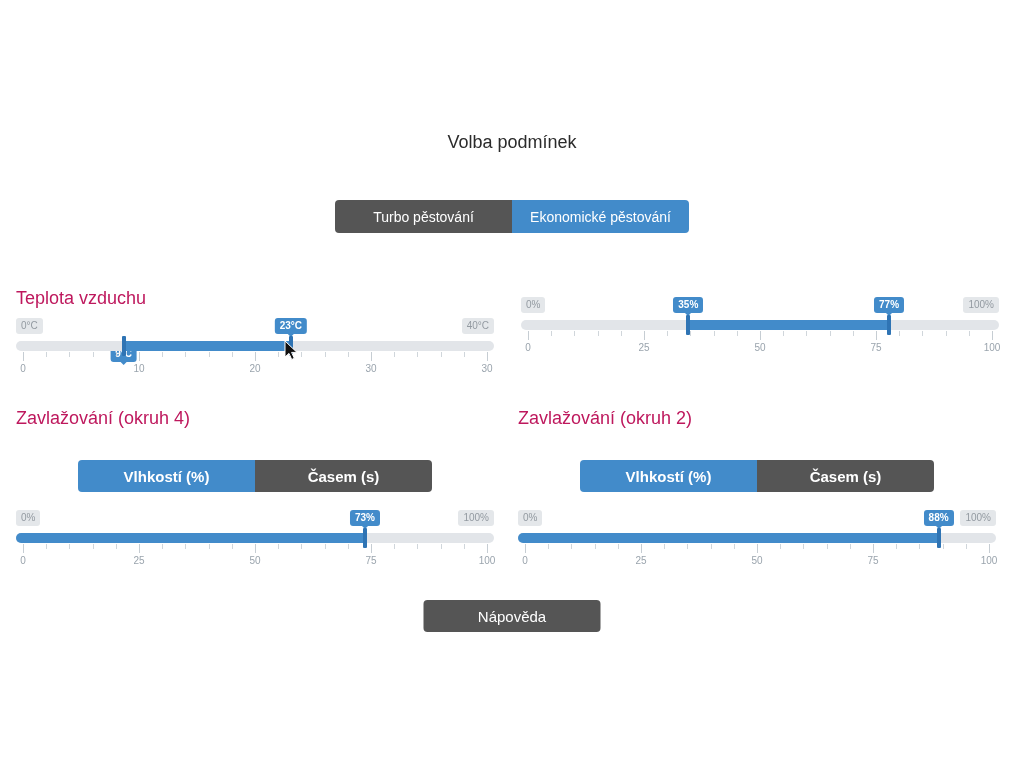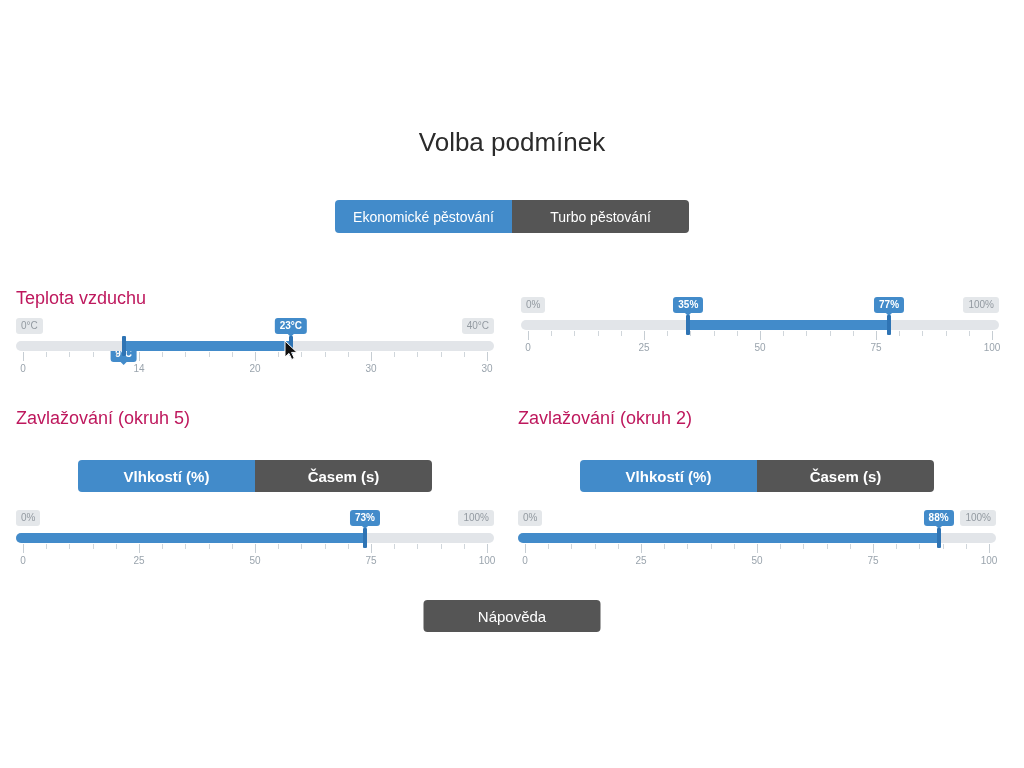--- a/index.html
+++ b/index.html
@@ -6,21 +6,21 @@
   body{
     width:1024px;height:768px;background:#ffffff;
     font-family:"Liberation Sans","DejaVu Sans",sans-serif;
     overflow:hidden;
   }
   .stage{position:relative;width:1024px;height:768px;}
 
   
   .page-title{
     position:absolute;top:127px;left:0;width:100%;
-    text-align:center;font-size:26px;line-height:30px;color:#2b2b2b;
+    text-align:center;font-size:18px;line-height:30px;color:#2b2b2b;
   }
 
   
   .btn-group{display:flex;border-radius:4px;overflow:hidden;}
   .btn-group .tbtn{
     width:177px;height:33px;border:none;display:flex;align-items:center;justify-content:center;
     font-family:inherit;font-size:14px;color:#ffffff;cursor:pointer;white-space:nowrap;
   }
   .tbtn.blue{background:#428bca;}
   .tbtn.dark{background:#555555;}
@@ -80,22 +80,22 @@
   .mouse-cursor{position:absolute;left:284px;top:340px;pointer-events:none;}
 </style>
 </head>
 <body>
 
 <div class="stage">
 
   <div class="page-title">Volba podmínek</div>
 
   <div class="btn-group mode-toggle">
+    <button class="tbtn dark">Turbo pěstování</button>
     <button class="tbtn blue">Ekonomické pěstování</button>
-    <button class="tbtn dark">Turbo pěstování</button>
   </div>
 
   <div class="section sec-temp">
     <h2>Teplota vzduchu</h2>
     <div class="slider-wrap-row1 irs">
         <div class="irs-labels">
           <span class="pill gray">0°C</span>
           <span class="pill gray right">40°C</span>
           <span class="pill blue" style="left: 22.5%; margin-top: 28px;">9°C</span>
           <span class="pill blue" style="left: 57.5%;">23°C</span>
@@ -106,21 +106,21 @@
           <div class="irs-handle" style="left: 57.5%;"></div>
         </div>
         <div class="irs-grid">
           <i class="tick major" style="left: 0%;"></i>
           <span class="tick-num" style="left: 0%;">0</span>
           <i class="tick" style="left: 5%;"></i>
           <i class="tick" style="left: 10%;"></i>
           <i class="tick" style="left: 15%;"></i>
           <i class="tick" style="left: 20%;"></i>
           <i class="tick major" style="left: 25%;"></i>
-          <span class="tick-num" style="left: 25%;">14</span>
+          <span class="tick-num" style="left: 25%;">10</span>
           <i class="tick" style="left: 30%;"></i>
           <i class="tick" style="left: 35%;"></i>
           <i class="tick" style="left: 40%;"></i>
           <i class="tick" style="left: 45%;"></i>
           <i class="tick major" style="left: 50%;"></i>
           <span class="tick-num" style="left: 50%;">20</span>
           <i class="tick" style="left: 55%;"></i>
           <i class="tick" style="left: 60%;"></i>
           <i class="tick" style="left: 65%;"></i>
           <i class="tick" style="left: 70%;"></i>
@@ -174,21 +174,21 @@
           <i class="tick" style="left: 85%;"></i>
           <i class="tick" style="left: 90%;"></i>
           <i class="tick" style="left: 95%;"></i>
           <i class="tick major" style="left: 100%;"></i>
           <span class="tick-num" style="left: 100%;">100</span>
         </div>
       </div>
   </div>
 
   <div class="section sec-irr1">
-    <h2>Zavlažování (okruh 5)</h2>
+    <h2>Zavlažování (okruh 4)</h2>
     <div class="btn-group sub-toggle">
       <button class="tbtn blue">Vlhkostí (%)</button>
       <button class="tbtn dark">Časem (s)</button>
     </div>
     <div class="slider-wrap-row2 irs">
         <div class="irs-labels">
           <span class="pill gray">0%</span>
           <span class="pill gray right">100%</span>
           <span class="pill blue" style="left: 73%;">73%</span>
         </div>

